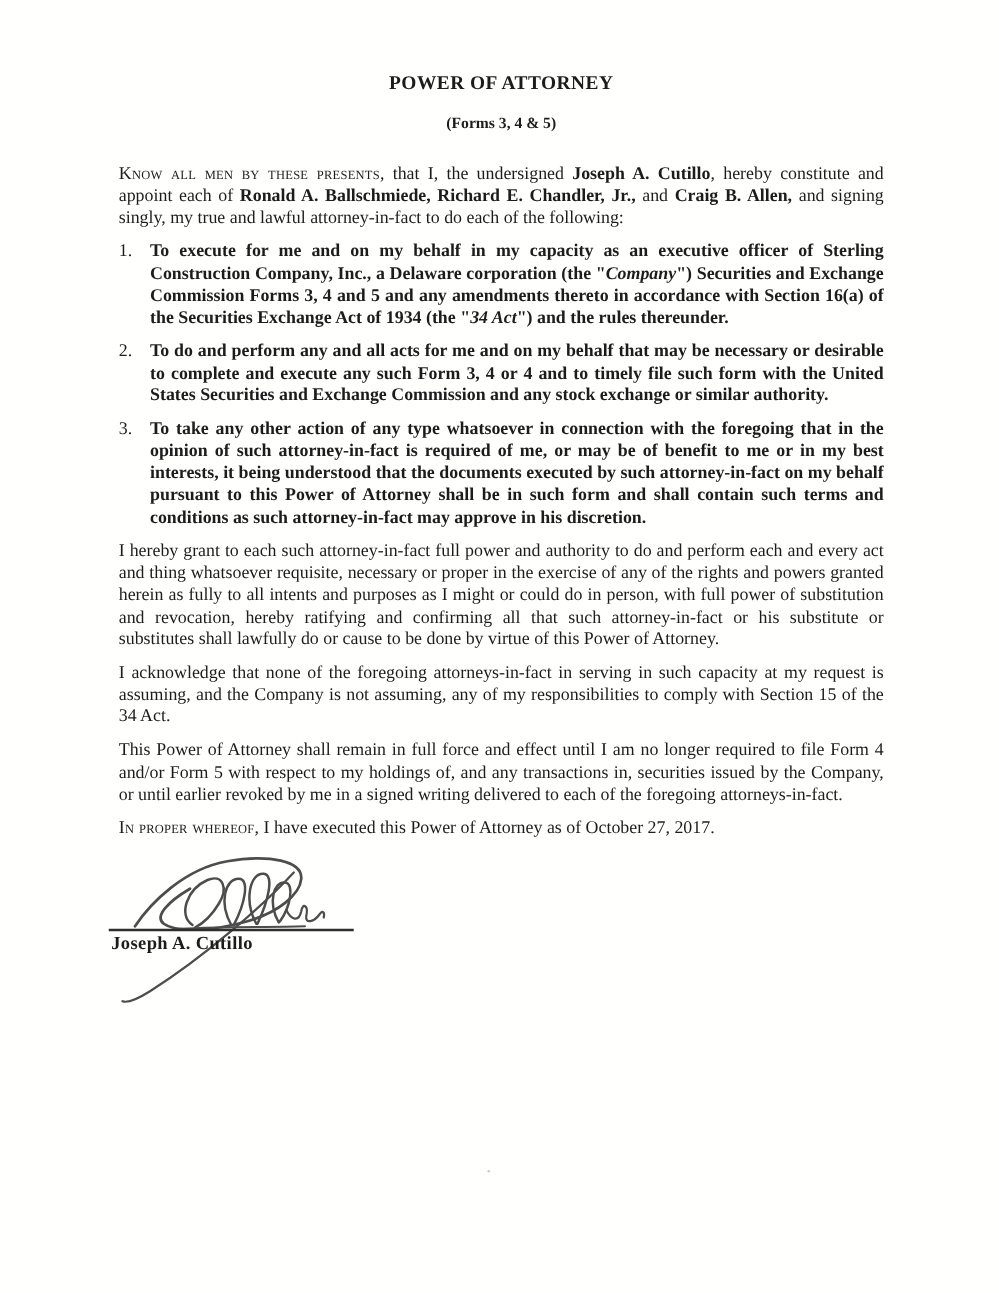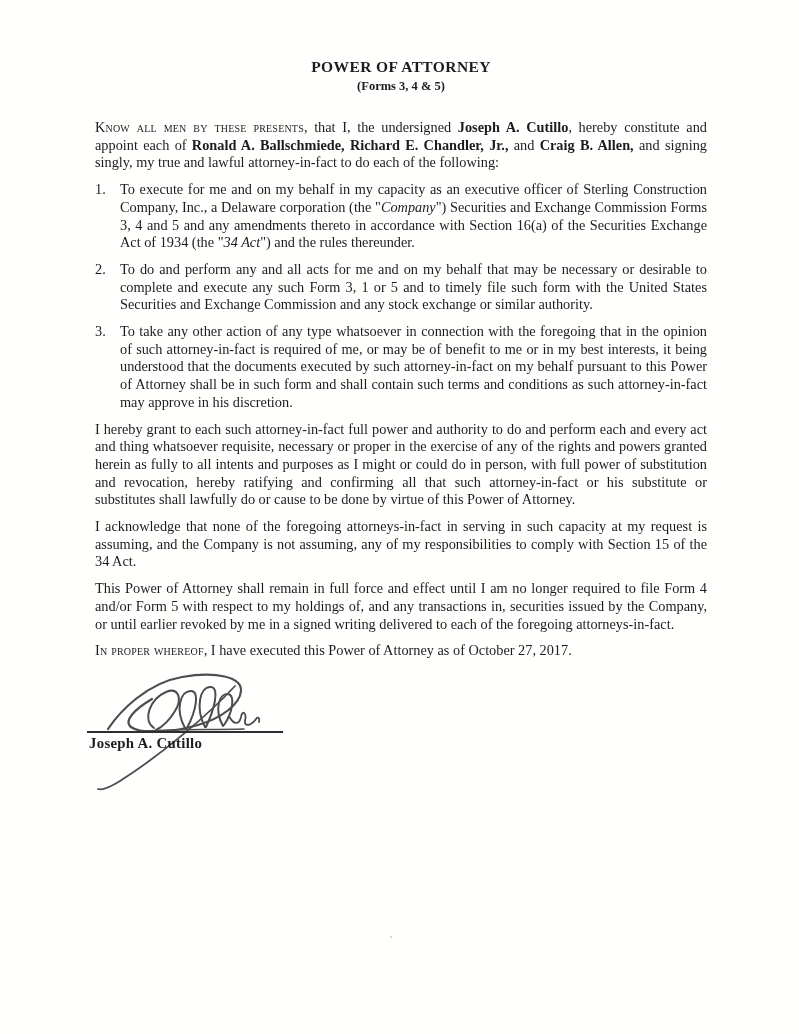--- a/index.html
+++ b/index.html
@@ -31,21 +31,21 @@
     font-size: 15.5px;
     font-weight: bold;
     text-align: center;
     letter-spacing: 0.4px;
     margin: 0;
   }
   .doc-subtitle {
     font-size: 12.5px;
     font-weight: bold;
     text-align: center;
-    margin: 3px 0 0 0;
+    margin: 15px 0 0 0;
   }
   p.body-text {
     font-size: 14.3px;
     line-height: 17.7px;
     text-align: justify;
     margin: 9px 0;
   }
   p.intro {
     margin-top: 25px;
   }
@@ -60,20 +60,21 @@
     margin: 9px 0;
     font-size: 14.3px;
     line-height: 17.7px;
   }
   .num-item .num {
     flex: 0 0 25px;
   }
   .num-item .item-body {
     flex: 1;
     text-align: justify;
+    font-weight: bold;
   }
   .signature-block {
     position: relative;
     margin-top: 6px;
     margin-left: -8px;
     height: 140px;
     width: 300px;
   }
   .sig-scrawl {
     position: absolute;
@@ -118,21 +119,21 @@
 
     <p class="body-text intro"><span class="smallcaps">Know all men by these presents</span><span>, that I, the undersigned </span><span class="bold">Joseph A. Cutillo</span><span>, hereby constitute and appoint each of </span><span class="bold">Ronald A. Ballschmiede, Richard E. Chandler, Jr.,</span><span> and </span><span class="bold">Craig B. Allen,</span><span> and signing singly, my true and lawful attorney-in-fact to do each of the following:</span></p>
 
     <div class="num-item">
       <span class="num">1.</span>
       <span class="item-body"><span>To execute for me and on my behalf in my capacity as an executive officer of Sterling Construction Company, Inc., a Delaware corporation (the "</span><span class="italic">Company</span><span>") Securities and Exchange Commission Forms 3, 4 and 5 and any amendments thereto in accordance with Section 16(a) of the Securities Exchange Act of 1934 (the "</span><span class="italic">34 Act</span><span>") and the rules thereunder.</span></span>
     </div>
 
     <div class="num-item">
       <span class="num">2.</span>
-      <span class="item-body">To do and perform any and all acts for me and on my behalf that may be necessary or desirable to complete and execute any such Form 3, 1 or 5 and to timely file such form with the United States Securities and Exchange Commission and any stock exchange or similar authority.</span>
+      <span class="item-body">To do and perform any and all acts for me and on my behalf that may be necessary or desirable to complete and execute any such Form 3, 4 or 4 and to timely file such form with the United States Securities and Exchange Commission and any stock exchange or similar authority.</span>
     </div>
 
     <div class="num-item">
       <span class="num">3.</span>
       <span class="item-body">To take any other action of any type whatsoever in connection with the foregoing that in the opinion of such attorney-in-fact is required of me, or may be of benefit to me or in my best interests, it being understood that the documents executed by such attorney-in-fact on my behalf pursuant to this Power of Attorney shall be in such form and shall contain such terms and conditions as such attorney-in-fact may approve in his discretion.</span>
     </div>
 
     <p class="body-text">I hereby grant to each such attorney-in-fact full power and authority to do and perform each and every act and thing whatsoever requisite, necessary or proper in the exercise of any of the rights and powers granted herein as fully to all intents and purposes as I might or could do in person, with full power of substitution and revocation, hereby ratifying and confirming all that such attorney-in-fact or his substitute or substitutes shall lawfully do or cause to be done by virtue of this Power of Attorney.</p>
 
     <p class="body-text">I acknowledge that none of the foregoing attorneys-in-fact in serving in such capacity at my request is assuming, and the Company is not assuming, any of my responsibilities to comply with Section 15 of the 34 Act.</p>

